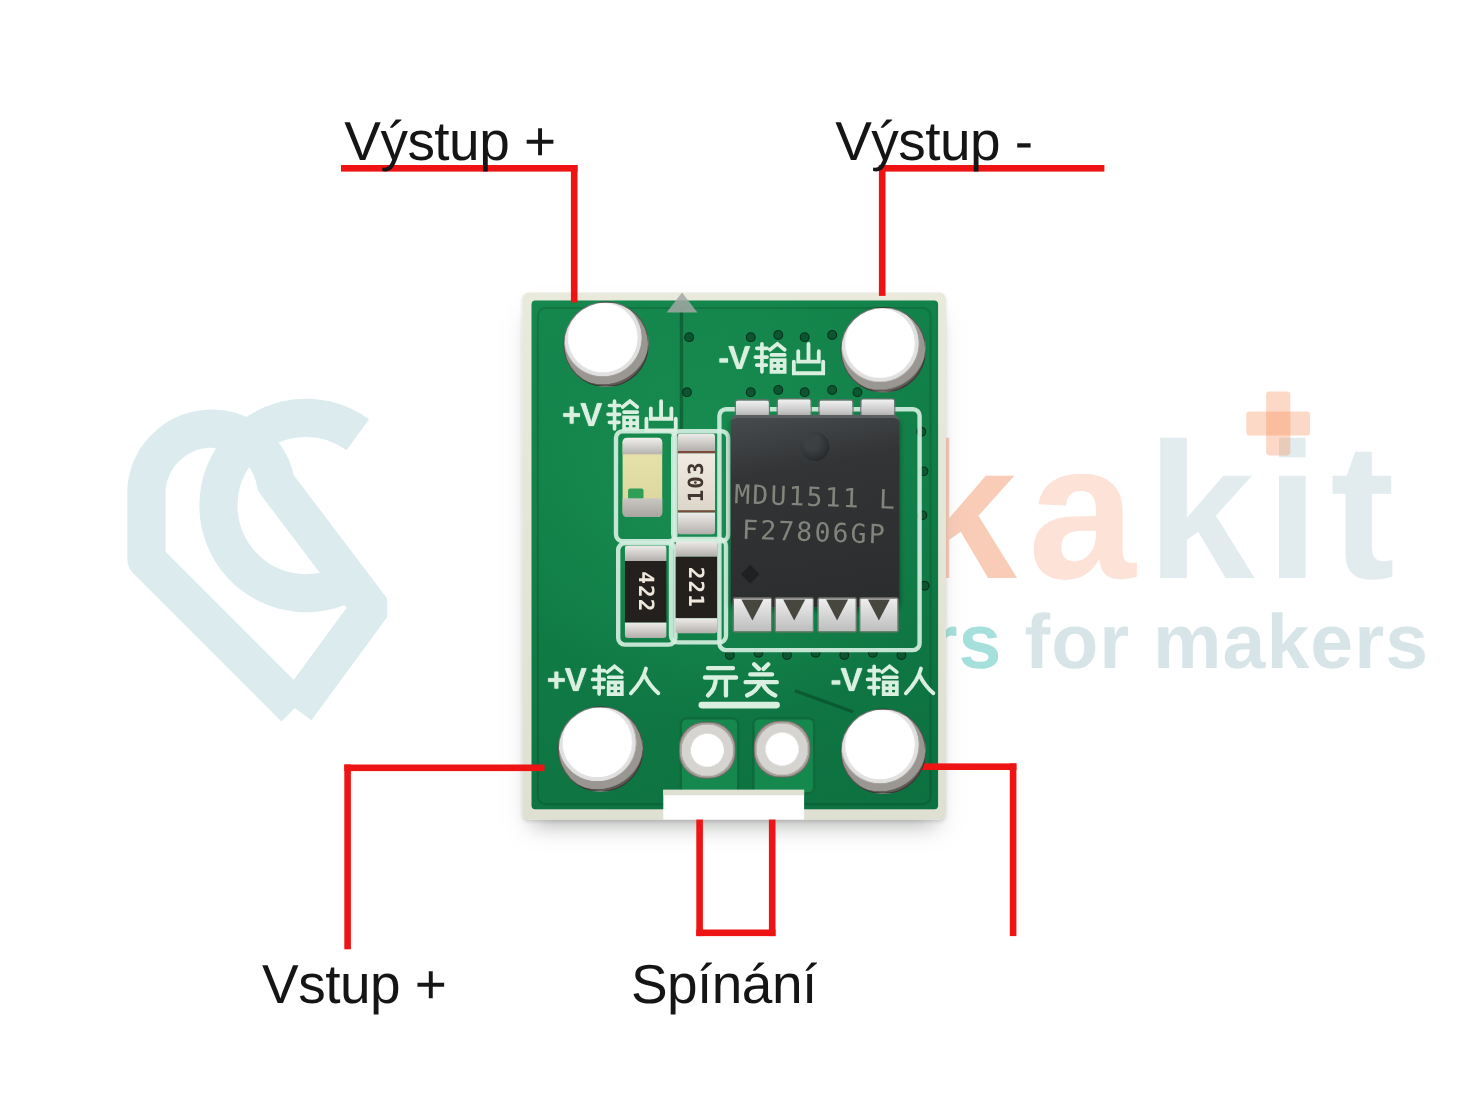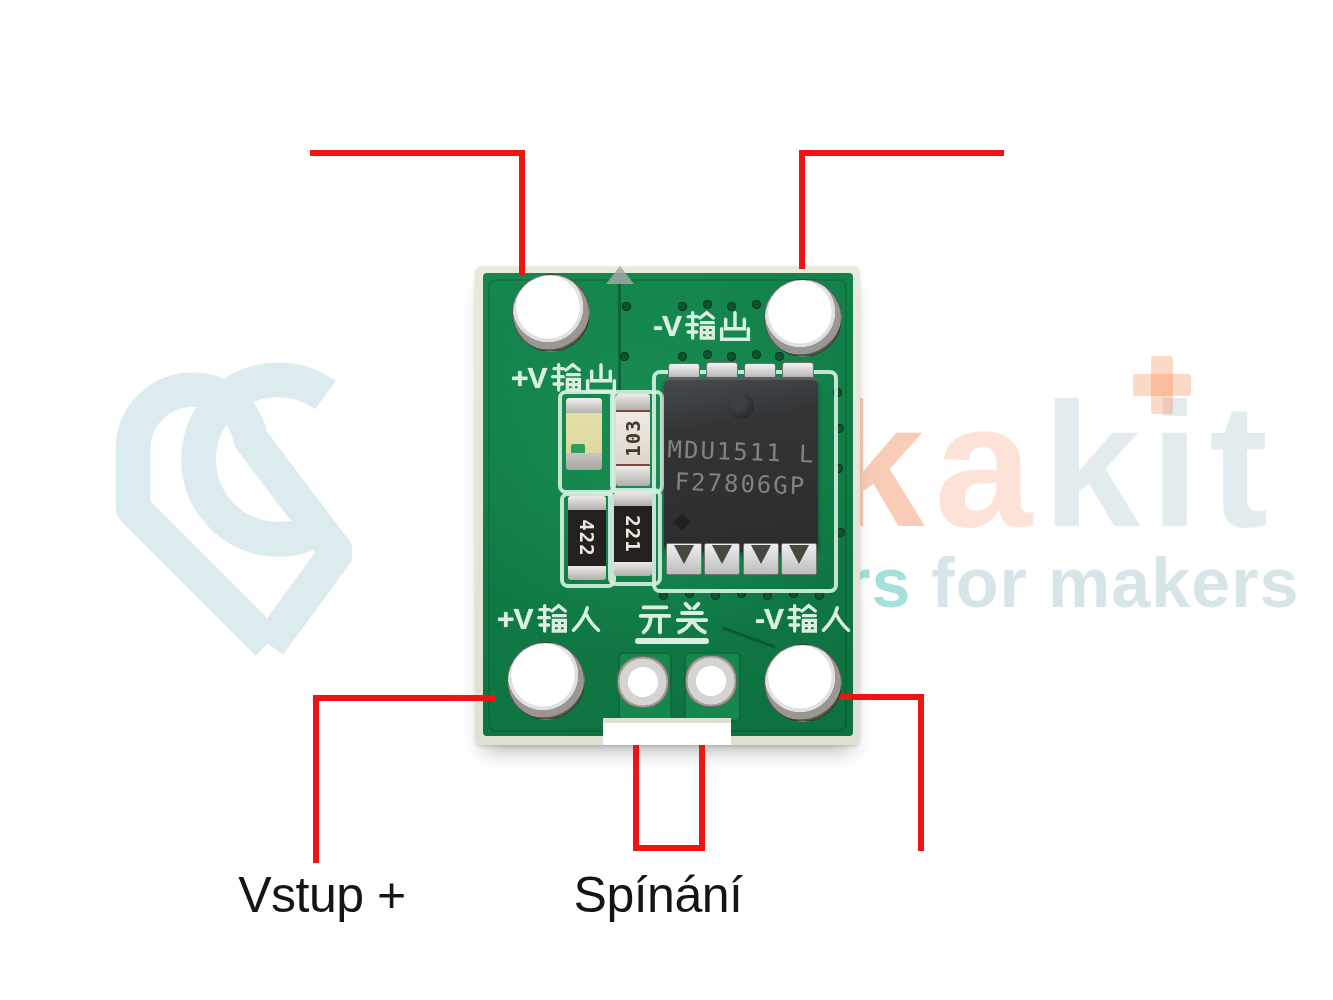--- a/index.html
+++ b/index.html
@@ -294,16 +294,18 @@
   <div class="redline" style="left: 799px; top: 150px; width: 205px; height: 6px; background-color: rgb(238, 20, 20);"></div>
   <div class="redline" style="left: 799px; top: 150px; width: 6px; height: 119px; background-color: rgb(238, 20, 20);"></div>
   <div class="redline" style="left: 313px; top: 695px; width: 182px; height: 6px; background-color: rgb(238, 20, 20);"></div>
   <div class="redline" style="left: 313px; top: 695px; width: 6px; height: 168px; background-color: rgb(238, 20, 20);"></div>
   <div class="redline" style="left: 633px; top: 724px; width: 6px; height: 127px; background-color: rgb(238, 20, 20);"></div>
   <div class="redline" style="left: 699px; top: 724px; width: 6px; height: 127px; background-color: rgb(238, 20, 20);"></div>
   <div class="redline" style="left: 633px; top: 845px; width: 72px; height: 6px; background-color: rgb(238, 20, 20);"></div>
   <div class="redline" style="left: 833px; top: 694px; width: 91px; height: 6px; background-color: rgb(238, 20, 20);"></div>
   <div class="redline" style="left: 918px; top: 694px; width: 6px; height: 157px; background-color: rgb(238, 20, 20);"></div>
 
+  <div class="pin-label" style="left:409px;top:99px;">Výstup +</div>
+  <div class="pin-label" style="left:849px;top:99px;">Výstup -</div>
   <div class="pin-label" style="left:658px;top:866px;">Spínání</div>
   <div class="pin-label" style="left:322px;top:866px;">Vstup +</div>
 
 </div>
 
 </body></html>

